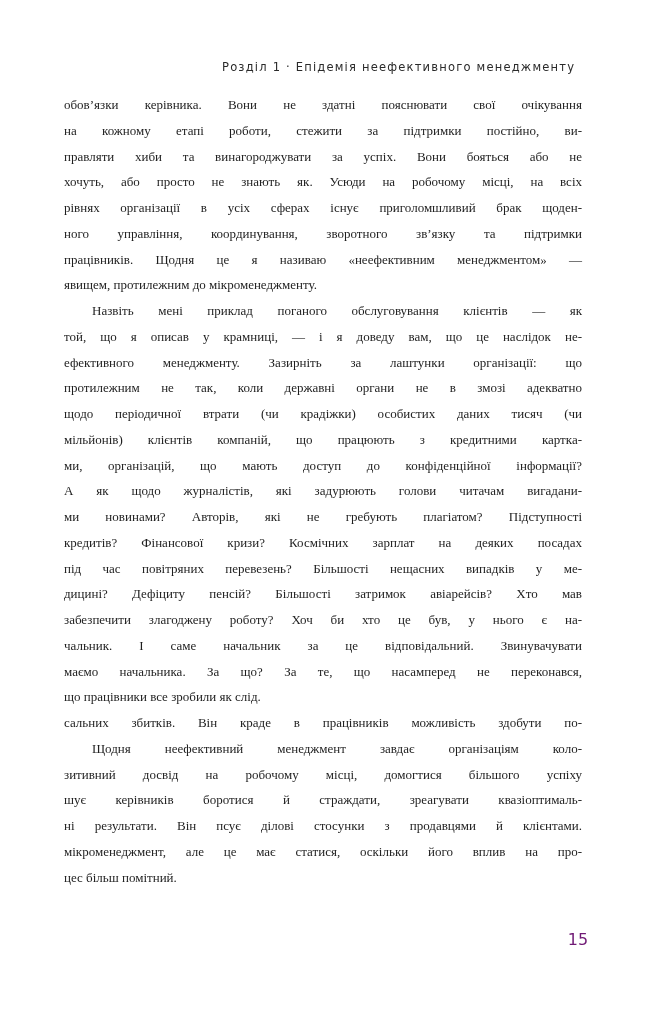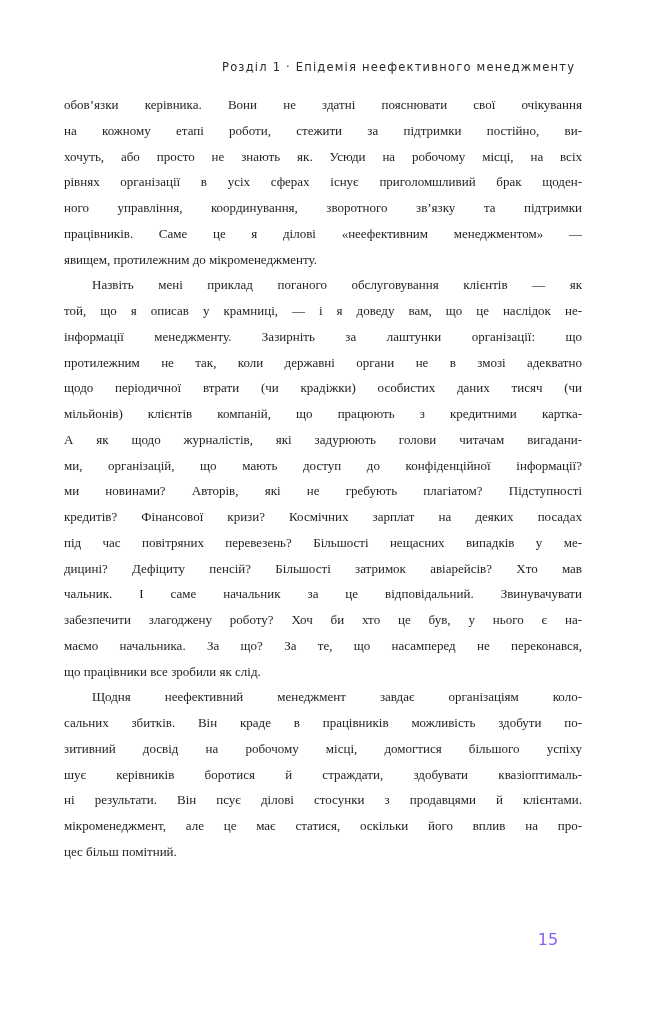--- a/index.html
+++ b/index.html
@@ -45,68 +45,69 @@
     }
     .line.last {
       text-align-last: left;
     }
     .line.indent {
       padding-left: 28px;
     }
     .page-number {
       position: absolute;
       top: 930px;
-      left: 520px;
+      left: 550px;
       width: 56px;
       text-align: center;
       font-family: "DejaVu Sans", sans-serif;
       font-size: 16px;
-      color: #8b5cf6;
+      color: #701a75;
     }
   </style>
 </head>
 <body>
 
 <div class="running-head">Розділ 1 · Епідемія неефективного менеджменту</div>
 
 <div class="body-text">
 
   <div>
     <span class="line">обов’язки керівника. Вони не здатні пояснювати свої очікування</span>
     <span class="line">на кожному етапі роботи, стежити за підтримки постійно, ви-</span>
+    <span class="line">правляти хиби та винагороджувати за успіх. Вони бояться або не</span>
     <span class="line">хочуть, або просто не знають як. Усюди на робочому місці, на всіх</span>
     <span class="line">рівнях організації в усіх сферах існує приголомшливий брак щоден-</span>
     <span class="line">ного управління, координування, зворотного зв’язку та підтримки</span>
-    <span class="line">працівників. Саме це я ділові «неефективним менеджментом» —</span>
+    <span class="line">працівників. Щодня це я називаю «неефективним менеджментом» —</span>
     <span class="line last">явищем, протилежним до мікроменеджменту.</span>
   </div>
 
   <div>
     <span class="line indent">Назвіть мені приклад поганого обслуговування клієнтів — як</span>
     <span class="line">той, що я описав у крамниці, — і я доведу вам, що це наслідок не-</span>
-    <span class="line">інформації менеджменту. Зазирніть за лаштунки організації: що</span>
+    <span class="line">ефективного менеджменту. Зазирніть за лаштунки організації: що</span>
     <span class="line">протилежним не так, коли державні органи не в змозі адекватно</span>
     <span class="line">щодо періодичної втрати (чи крадіжки) особистих даних тисяч (чи</span>
     <span class="line">мільйонів) клієнтів компаній, що працюють з кредитними картка-</span>
+    <span class="line">ми, організацій, що мають доступ до конфіденційної інформації?</span>
     <span class="line">А як щодо журналістів, які задурюють голови читачам вигадани-</span>
-    <span class="line">ми, організацій, що мають доступ до конфіденційної інформації?</span>
     <span class="line">ми новинами? Авторів, які не гребують плагіатом? Підступності</span>
     <span class="line">кредитів? Фінансової кризи? Космічних зарплат на деяких посадах</span>
     <span class="line">під час повітряних перевезень? Більшості нещасних випадків у ме-</span>
     <span class="line">дицині? Дефіциту пенсій? Більшості затримок авіарейсів? Хто мав</span>
+    <span class="line">забезпечити злагоджену роботу? Хоч би хто це був, у нього є на-</span>
     <span class="line">чальник. І саме начальник за це відповідальний. Звинувачувати</span>
-    <span class="line">забезпечити злагоджену роботу? Хоч би хто це був, у нього є на-</span>
     <span class="line">маємо начальника. За що? За те, що насамперед не переконався,</span>
     <span class="line last">що працівники все зробили як слід.</span>
   </div>
 
   <div>
+    <span class="line">сальних збитків. Він краде в працівників можливість здобути по-</span>
     <span class="line indent">Щодня неефективний менеджмент завдає організаціям коло-</span>
-    <span class="line">сальних збитків. Він краде в працівників можливість здобути по-</span>
     <span class="line">зитивний досвід на робочому місці, домогтися більшого успіху</span>
-    <span class="line">шує керівників боротися й страждати, здобувати квазіоптималь-</span>
+    <span class="line">шує керівників боротися й страждати, зреагувати квазіоптималь-</span>
     <span class="line">ні результати. Він псує ділові стосунки з продавцями й клієнтами.</span>
     <span class="line">мікроменеджмент, але це має статися, оскільки його вплив на про-</span>
     <span class="line last">цес більш помітний.</span>
   </div>
 </div>
 
 <div class="page-number">15</div>
 
 </body></html>

